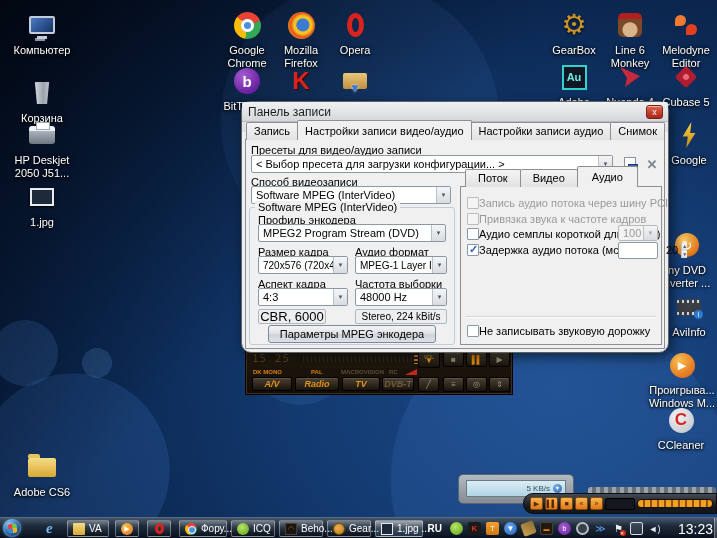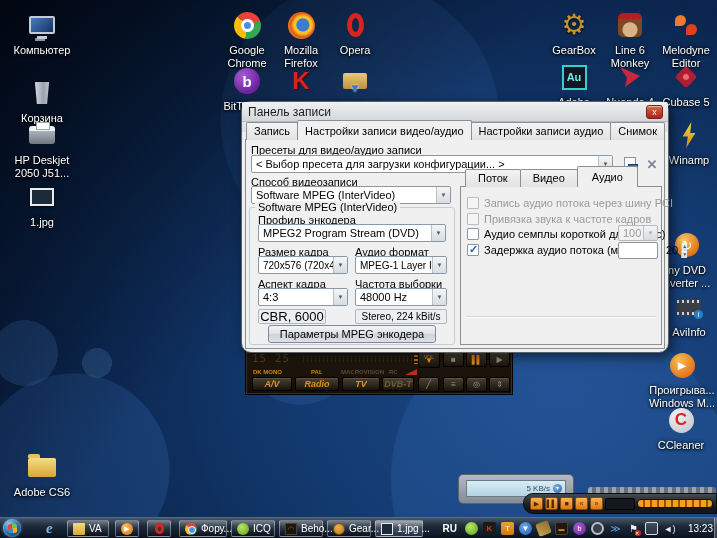--- a/index.html
+++ b/index.html
@@ -90,21 +90,21 @@
   .pageicon::after{content:"";position:absolute;right:-3px;bottom:-3px;width:8px;height:7px;background:#3a68b8;border:1px solid #1c3a70;}
   .xicon{color:#7a8692;font-size:13px;font-weight:bold;}
   .gbox{position:absolute;border:1px solid #c4cdd6;border-radius:3px;}
   .glegend{position:absolute;background:#f0f0f0;padding:0 3px;white-space:nowrap;}
   .flatbox{position:absolute;height:15px;border:1px solid #b0b8c0;background:#eceef0;text-align:center;line-height:14px;border-radius:2px;}
   .pbtn{position:absolute;height:18px;border:1px solid #7a8a9a;border-radius:3px;background:linear-gradient(#f4f5f6,#dde1e5 50%,#cfd4d9 50%,#dde1e5);text-align:center;line-height:17px;}
   .tabs2{position:absolute;display:flex;align-items:flex-end;z-index:3;}
   .tab2{padding:2px 12px 3px;border:1px solid #8e8e8e;border-bottom:none;background:linear-gradient(#f4f4f4,#e2e2e2);margin-right:-1px;border-radius:2px 2px 0 0;}
   .tab2.active{background:#f0f0f0;padding:4px 14px;z-index:4;box-shadow:0 1px 0 #f0f0f0;}
   .panel2{position:absolute;border:1px solid #8e8e8e;background:#f0f0f0;}
-  .chk{position:absolute;display:flex;align-items:flex-start;gap:5px;white-space:nowrap;}
+  .chk{position:absolute;display:flex;align-items:flex-start;gap:0;white-space:nowrap;}
   .cb{width:12px;height:12px;background:#fff;border:1px solid #8a99a8;border-radius:1px;position:relative;flex:none;}
   .chk.on .cb::after{content:"✓";position:absolute;left:1px;top:-2px;color:#2a62c8;font-size:11px;font-weight:bold;}
   .chk.dis{color:#9a9a9a;}
   .chk.dis .cb{background:#f4f4f4;border-color:#bcbcbc;}
   .spin{position:absolute;width:40px;height:17px;background:#fff;border:1px solid #8a99a8;display:flex;border-radius:2px;}
   .spin .sv{flex:1;padding:1px 3px;margin-left:44px;}
   .spin .sb{width:13px;display:flex;flex-direction:column;border-left:1px solid #b8c0c8;}
   .spin .sb span{flex:1;font-size:5px;line-height:7px;text-align:center;color:#4a5a6a;background:linear-gradient(#f4f5f6,#d8dce0);}
   .divider{position:absolute;height:1px;background:#d0d4d8;box-shadow:0 1px 0 #fff;}
   
@@ -129,21 +129,21 @@
   .ti-opera{border:3px solid #d9231f;border-radius:50%;width:9px;height:11px;}
   .ti-chrome{border-radius:50%;background:conic-gradient(from -50deg,#ea4335 0 120deg,#34a853 0 240deg,#fbbc05 0 360deg);position:relative;}
   .ti-chrome::after{content:"";position:absolute;left:3px;top:3px;width:6px;height:6px;border-radius:50%;background:#4a90e2;border:1px solid #fff;}
   .ti-icq{border-radius:50%;background:radial-gradient(circle at 40% 35%,#b8e860,#5a9e1e);}
   .ti-behold{background:#1a1510;border:1px solid #4a4036;color:#d9820f;font-size:7px;}
   .ti-gearb{border-radius:50%;background:radial-gradient(circle at 40% 35%,#f0b050,#b87818);border:1px solid #7a5008;}
   .ti-img{background:#1c2a3a;border:1px solid #e8ecf0;}
   .tray{position:absolute;right:4px;top:0;height:21px;display:flex;align-items:center;gap:5px;color:#fff;}
   .lang{font-size:10px;font-weight:bold;margin-right:3px;}
   .tico{width:13px;height:13px;border-radius:2px;display:flex;align-items:center;justify-content:center;font-size:8px;color:#fff;flex:none;}
-  .clock{font-size:10px;margin-left:7px;}
+  .clock{font-size:14px;margin-left:12px;}
   .showdesk{position:absolute;right:0;top:0;width:3px;height:21px;background:rgba(255,255,255,.18);border-left:1px solid rgba(255,255,255,.35);}
 </style>
 </head>
 <body>
 
 <div class="desktop">
 
   <div class="dicon" style="left:6px;top:8px">
     <div class="ic">
         <div class="g-monitor"></div>
@@ -246,21 +246,21 @@
     <div class="ic">
         <div class="g-cubase"></div>
       </div>
     <div class="lbl">Cubase 5</div>
   </div>
 
   <div class="dicon w56" style="left:660px;top:118px">
     <div class="ic">
         <div class="g-winamp"></div>
       </div>
-    <div class="lbl">Winamp</div>
+    <div class="lbl">Google</div>
   </div>
   <div class="dicon w56" style="left:658px;top:228px">
     <div class="ic">
         <div class="g-anydvd">↻</div>
       </div>
     <div class="lbl">ny DVD nverter ...</div>
   </div>
   <div class="dicon w56" style="left:660px;top:290px">
     <div class="ic">
         <div class="g-avi"></div>
@@ -433,20 +433,24 @@
       </div>
       <div class="spin" style="left:372px;top:102px">
         <span class="sv">20</span>
         <span class="sb">
             <span>▲</span>
             <span>▼</span>
           </span>
       </div>
 
       <div class="divider" style="left:220px;top:176px;width:190px"></div>
+      <div class="chk" style="left:221px;top:185px">
+        <span class="cb"></span>
+        <span>Не записывать звуковую дорожку</span>
+      </div>
     </div>
   </div>
 
   <div class="taskbar">
     <div class="orb">
         <span class="orbflag"></span>
       </div>
     <span class="ql-e">e</span>
 
     <div class="tbtn" style="left:67px;width:42px">

